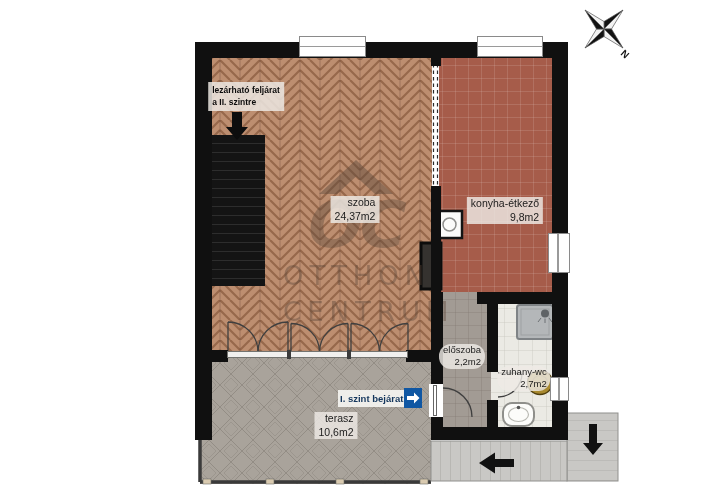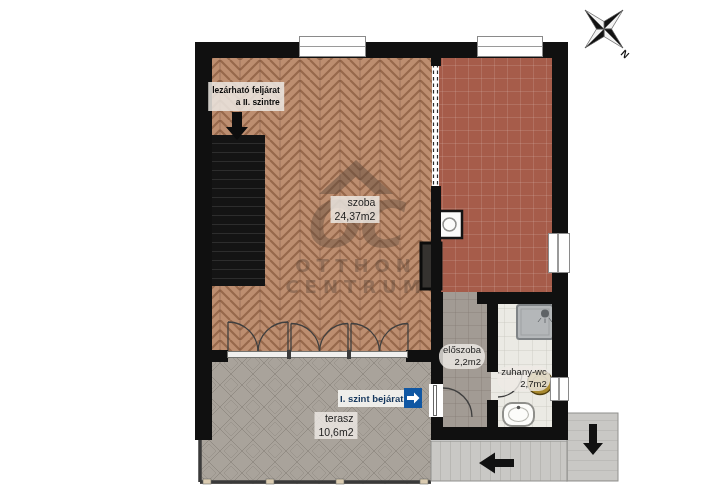--- a/index.html
+++ b/index.html
@@ -20,34 +20,34 @@
   
   #entry-gap{left:429px;top:384px;width:14px;height:33px;background:#fff;}
   #entry-gap .leaf{position:absolute;left:4px;top:1px;width:4px;height:31px;background:#fff;border:1px solid #666;box-sizing:border-box;}
   
   .room-label{position:absolute;transform:translateX(-50%);text-align:right;
       background:rgba(238,234,229,0.82);color:#1b1b1b;padding:0 4px;line-height:1.3;
       font-size:10.5px;white-space:nowrap;}
   .room-label .l2{display:block;}
   .room-label.small{font-size:9.5px;border-radius:12px;}
   
-  #stairs-note{left:246px;top:82px;transform:translateX(-50%);text-align:right;
+  #stairs-note{left:246px;top:82px;transform:translateX(-50%);text-align:left;
       background:rgba(236,231,226,0.85);color:#0c0c0c;font-weight:bold;font-size:8.5px;
       line-height:1.45;padding:2px 4px;white-space:nowrap;}
   
   #entrance-label{left:338px;top:390px;width:65px;height:13px;background:rgba(245,244,241,0.92);
       color:#14365c;font-weight:bold;font-size:9.5px;line-height:13px;text-align:left;
       padding:2px 2px;white-space:nowrap;}
   #entrance-arrow{left:404px;top:388px;width:18px;height:20px;background:#1057a3;}
   
   #watermark{left:283px;top:156px;width:146px;text-align:center;pointer-events:none;}
   #watermark .mono{font-family:"DejaVu Sans",sans-serif;font-weight:bold;font-size:64px;
       line-height:.92;color:rgba(92,72,58,0.40);letter-spacing:-3px;font-style:italic;}
-  #watermark .wline{font-family:"DejaVu Sans",sans-serif;font-weight:bold;font-size:18px;
-      color:rgba(92,72,58,0.42);letter-spacing:6px;}
+  #watermark .wline{font-family:"DejaVu Sans",sans-serif;font-weight:normal;font-size:26px;
+      color:rgba(92,72,58,0.42);letter-spacing:6px;margin-top:6px;}
   svg{display:block;}
 </style>
 </head>
 <body>
 
 <div id="stage">
 
   <svg class="abs" style="left:0;top:0;" width="707" height="500" viewBox="0 0 707 500">
     <defs>
       <pattern id="pHerr" width="40" height="20" patternUnits="userSpaceOnUse">
@@ -191,20 +191,24 @@
   <div class="mullion" style="left:347px;"></div>
   <div class="abs" id="entry-gap">
       <div class="leaf"></div>
     </div>
 
 
   <div class="room-label" style="left:355px;top:196px;">
     <span>szoba</span>
     <span class="l2">24,37m2</span>
   </div>
+  <div class="room-label" style="left:505px;top:197px;">
+    <span>konyha-étkező</span>
+    <span class="l2">9,8m2</span>
+  </div>
   <div class="room-label small" style="left:462px;top:344px;">
     <span>előszoba</span>
     <span class="l2">2,2m2</span>
   </div>
   <div class="room-label small" style="left:524px;top:344px;margin-top:22px;">
     <span>zuhany-wc</span>
     <span class="l2">2,7m2</span>
   </div>
   <div class="room-label" style="left:336px;top:412px;">
     <span>terasz</span>

